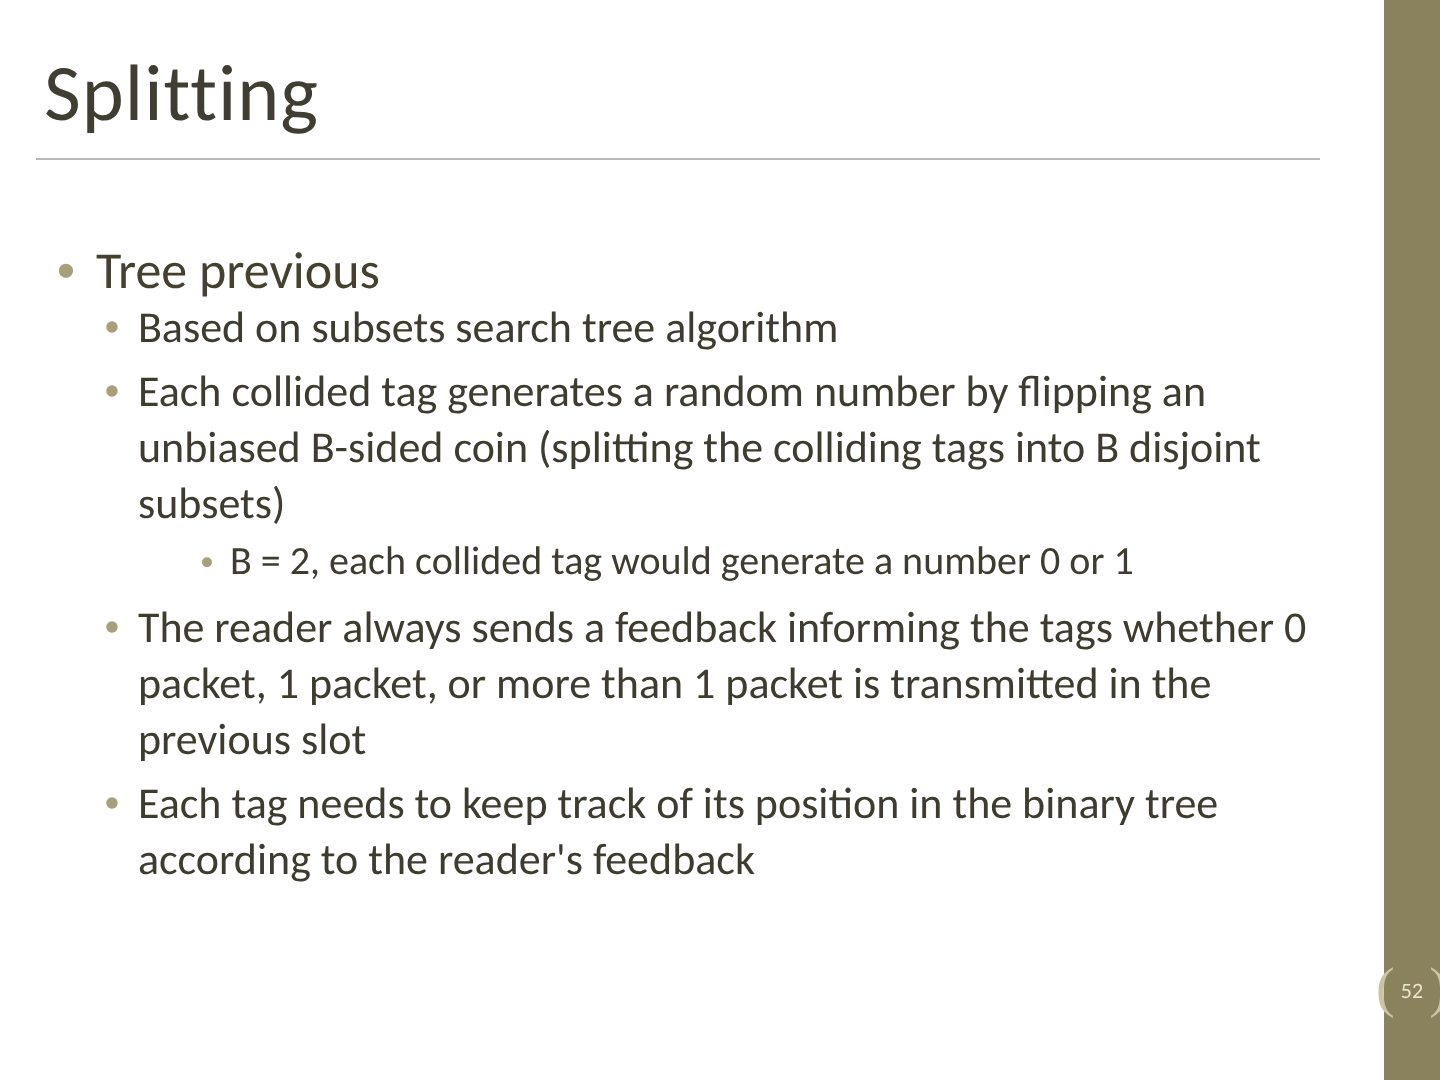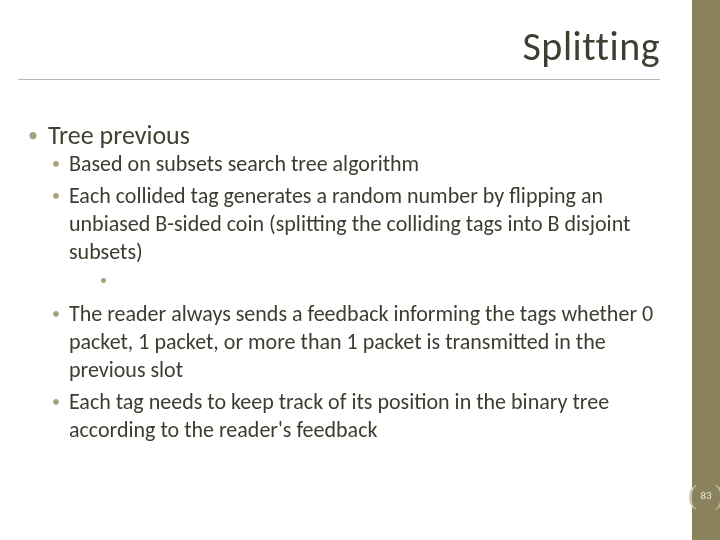--- a/index.html
+++ b/index.html
@@ -25,21 +25,20 @@
     right: 60px;
   }
   .title {
     font-size: 40px;
     font-weight: 400;
     color: #403e33;
     letter-spacing: 0.5px;
     border-bottom: 1px solid #b8b8b8;
     padding-bottom: 8px;
     padding-left: 4px;
-    text-align: right;
   }
   .content {
     position: absolute;
     top: 120px;
     left: 28px;
     right: 60px;
     color: #3c3a30;
   }
   ul { list-style: none; }
   .b1 { margin: 0 0 8px 0; }
@@ -107,20 +106,21 @@
           </li>
           <li class="b2">
             <div class="row">
               <span class="dot">•</span>
               <span class="txt">Each collided tag generates a random number by flipping an unbiased B-sided coin (splitting the colliding tags into B disjoint subsets)</span>
             </div>
             <ul>
               <li class="b3">
                 <div class="row">
                   <span class="dot">•</span>
+                  <span class="txt">B = 2, each collided tag would generate a number 0 or 1</span>
                 </div>
               </li>
             </ul>
           </li>
           <li class="b2">
             <div class="row">
               <span class="dot">•</span>
               <span class="txt">The reader always sends a feedback informing the tags whether 0 packet, 1 packet, or more than 1 packet is transmitted in the previous slot</span>
             </div>
           </li>
@@ -130,17 +130,17 @@
               <span class="txt">Each tag needs to keep track of its position in the binary tree according to the reader's feedback</span>
             </div>
           </li>
         </ul>
       </li>
     </ul>
   </div>
 
   <div class="page-badge">
     <span class="paren pl">(</span>
-    <span class="num">83</span>
+    <span class="num">52</span>
     <span class="paren pr">)</span>
   </div>
 
 </div>
 
 </body></html>

